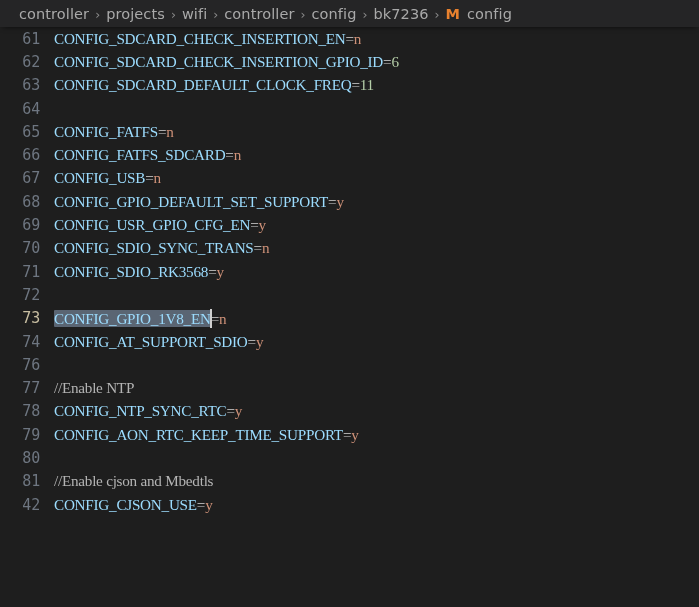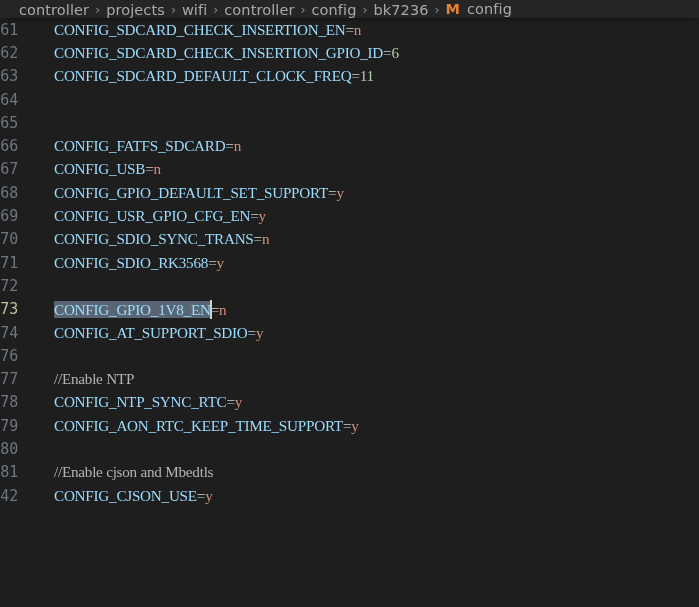--- a/index.html
+++ b/index.html
@@ -10,21 +10,21 @@
   body {
     width: 699px;
     height: 607px;
     overflow: hidden;
     font-family: "DejaVu Sans", sans-serif;
     -webkit-font-smoothing: antialiased;
   }
 
   
   #breadcrumb-bar {
-    height: 18px;
+    height: 27px;
     background: #252526;
     display: flex;
     align-items: center;
     padding-left: 19px;
     box-sizing: border-box;
     position: relative;
     z-index: 5;
     box-shadow: 0 3px 5px -3px rgba(0,0,0,0.65);
     overflow: hidden;
     white-space: nowrap;
@@ -65,21 +65,21 @@
     height: 23.3px;
     display: flex;
     align-items: center;
     position: relative;
     white-space: pre;
   }
   .line-number {
     width: 54px;
     min-width: 54px;
     text-align: right;
-    padding-right: 36px;
+    padding-right: 14px;
     box-sizing: border-box;
     color: #6e7681;
     font-family: "DejaVu Sans Mono", monospace;
     font-size: 15px;
     user-select: none;
     letter-spacing: -0.2px;
   }
   .code-line.active .line-number {
     color: #c9bfa3;
   }
@@ -137,21 +137,21 @@
     <span class="crumb">config</span>
   </span>
 </div>
 
 <div id="editor">
   <div id="code-lines">
       <div class="code-line"><span class="line-number">61</span><span class="line-content"><span class="tok-key">CONFIG_SDCARD_CHECK_INSERTION_EN</span><span class="tok-eq">=</span><span class="tok-val">n</span></span></div>
       <div class="code-line"><span class="line-number">62</span><span class="line-content"><span class="tok-key">CONFIG_SDCARD_CHECK_INSERTION_GPIO_ID</span><span class="tok-eq">=</span><span class="tok-num">6</span></span></div>
       <div class="code-line"><span class="line-number">63</span><span class="line-content"><span class="tok-key">CONFIG_SDCARD_DEFAULT_CLOCK_FREQ</span><span class="tok-eq">=</span><span class="tok-num">11</span></span></div>
       <div class="code-line"><span class="line-number">64</span></div>
-      <div class="code-line"><span class="line-number">65</span></div>
+      <div class="code-line"><span class="line-number">65</span><span class="line-content"><span class="tok-key">CONFIG_FATFS</span><span class="tok-eq">=</span><span class="tok-val">n</span></span></div>
       <div class="code-line"><span class="line-number">66</span><span class="line-content"><span class="tok-key">CONFIG_FATFS_SDCARD</span><span class="tok-eq">=</span><span class="tok-val">n</span></span></div>
       <div class="code-line"><span class="line-number">67</span><span class="line-content"><span class="tok-key">CONFIG_USB</span><span class="tok-eq">=</span><span class="tok-val">n</span></span></div>
       <div class="code-line"><span class="line-number">68</span><span class="line-content"><span class="tok-key">CONFIG_GPIO_DEFAULT_SET_SUPPORT</span><span class="tok-eq">=</span><span class="tok-val">y</span></span></div>
       <div class="code-line"><span class="line-number">69</span><span class="line-content"><span class="tok-key">CONFIG_USR_GPIO_CFG_EN</span><span class="tok-eq">=</span><span class="tok-val">y</span></span></div>
       <div class="code-line"><span class="line-number">70</span><span class="line-content"><span class="tok-key">CONFIG_SDIO_SYNC_TRANS</span><span class="tok-eq">=</span><span class="tok-val">n</span></span></div>
       <div class="code-line"><span class="line-number">71</span><span class="line-content"><span class="tok-key">CONFIG_SDIO_RK3568</span><span class="tok-eq">=</span><span class="tok-val">y</span></span></div>
       <div class="code-line"><span class="line-number">72</span></div>
       <div class="code-line active"><span class="line-number">73</span><span class="line-content"><span class="tok-key sel">CONFIG_GPIO_1V8_EN</span><span class="cursor"></span><span class="tok-eq">=</span><span class="tok-val">n</span></span></div>
       <div class="code-line"><span class="line-number">74</span><span class="line-content"><span class="tok-key">CONFIG_AT_SUPPORT_SDIO</span><span class="tok-eq">=</span><span class="tok-val">y</span></span></div>
       <div class="code-line"><span class="line-number">76</span><span class="line-content">&nbsp;</span></div>

